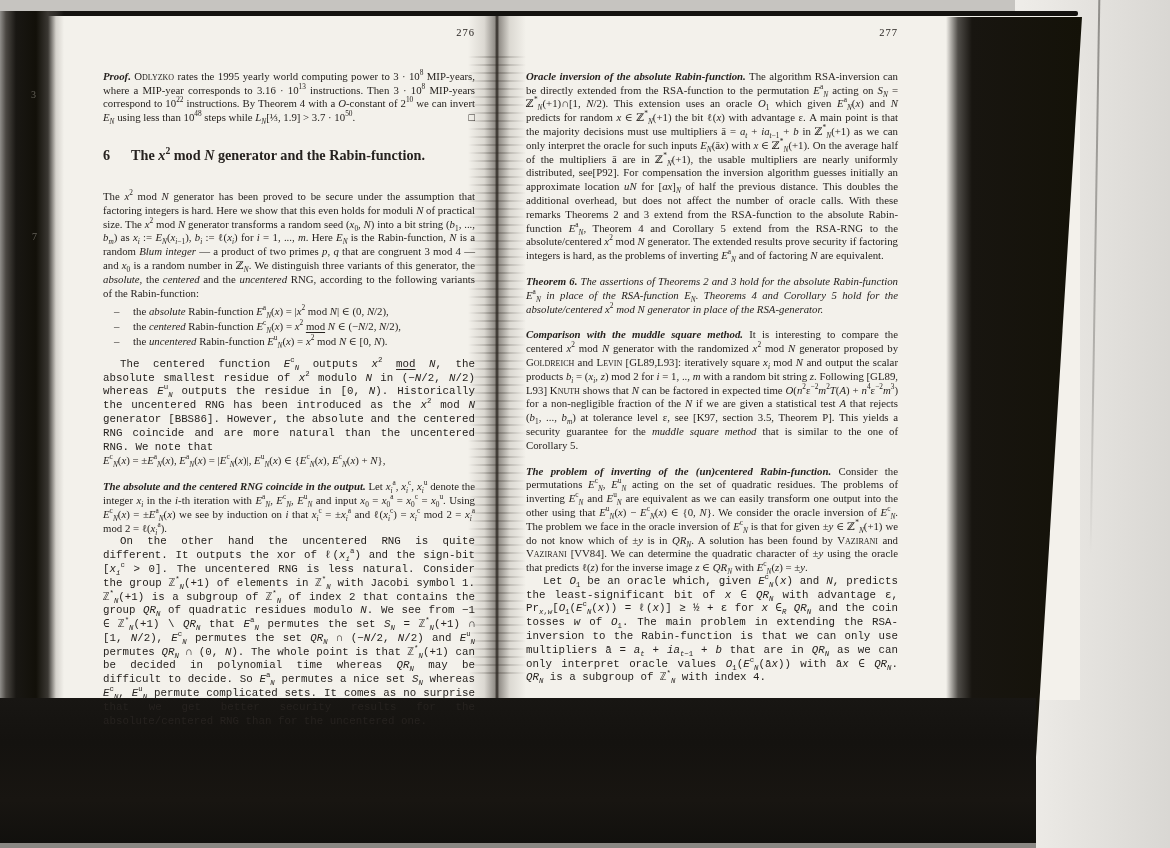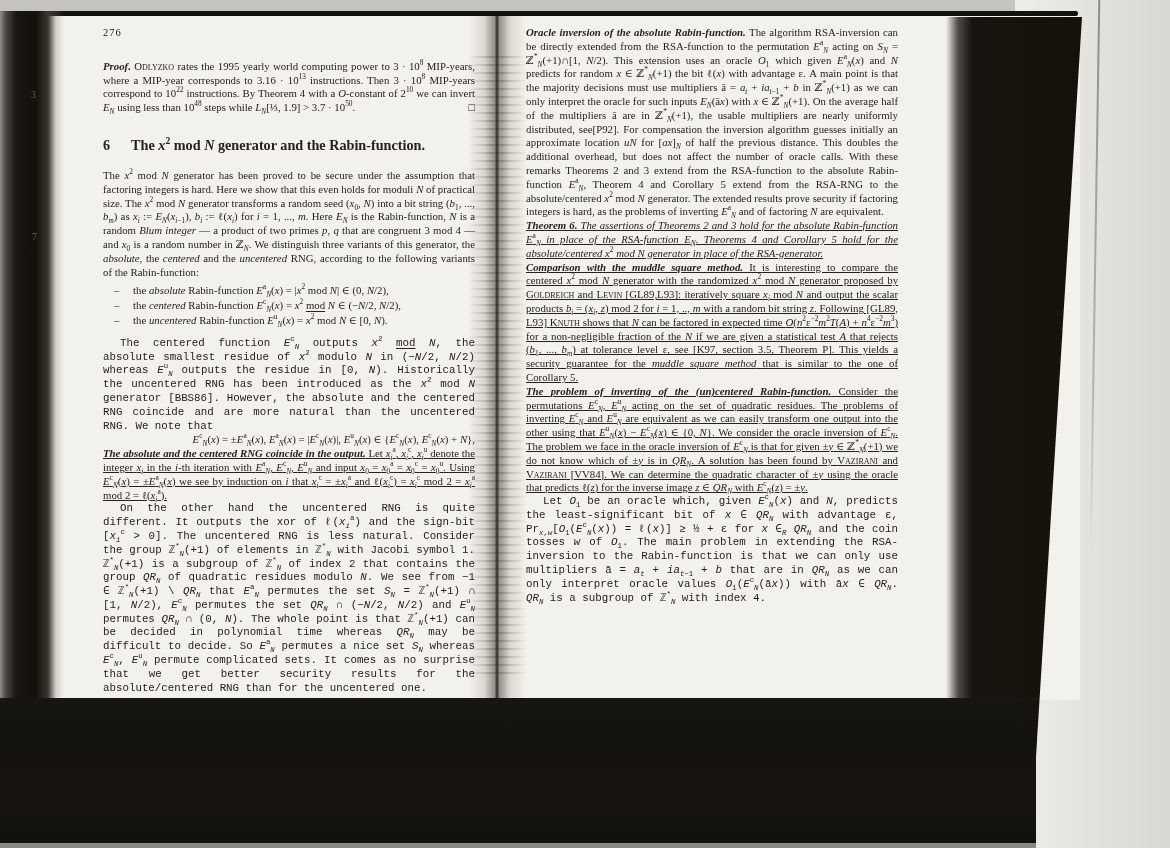--- a/index.html
+++ b/index.html
@@ -36,32 +36,32 @@
     background:linear-gradient(180deg,#181613 0%,#14120f 30%,#181511 70%,#11100d 100%);}
   .bottom-strip{position:absolute; left:0; top:843px; width:1036px; height:5px; background:#8a8884;}
   .mark{position:absolute; color:#716e66; font-size:10px; line-height:10px; opacity:.85;}
   .mark-3{left:31px; top:90px;}
   .mark-7{left:32px; top:232px;}
   
   .page-col{position:absolute; width:372px; font-size:10.8px; line-height:13.8px;
     text-align:justify; color:#26221f;}
   .col-left{left:103px; top:26px;}
   .col-right{left:526px; top:26px;}
-  .pagenum{text-align:left; letter-spacing:1px; font-size:10.5px; margin-bottom:20px;}
+  .pagenum{text-align:right; letter-spacing:1px; font-size:10.5px; margin-bottom:30px;}
   .blk{margin:0 0 0 0;}
   .mb{margin-bottom:15px;}
-  .mt{text-decoration:underline;}
+  .mt{margin-top:12px;}
   .indent{text-indent:17px;font-family:Liberation Mono, monospace;}
   .heading{font-weight:bold; font-size:14.2px; line-height:18px; text-align:left;
-    margin:21px 0 15px 0;}
+    margin:21px 0 26px 0;}
   .heading .hnum{margin-right:21px;}
   .vlist{margin:5px 0 9px 0;}
   .vitem{position:relative; padding-left:30px; margin:1px 0; text-align:left;}
   .vitem .dash{position:absolute; left:11px;}
-  .eqline{text-align:right; text-indent:0;}
+  .eqline{text-align:left; text-indent:0;}
   sup,sub{font-size:0.68em; line-height:0;}
   sc{font-variant:small-caps;}
   qed{float:right;}
   u{text-underline-offset:1.5px;}
 </style>
 </head>
 <body>
 
 <div class="right-bg"></div>
 <div class="edge-line"></div>
@@ -89,18 +89,19 @@
     <div class="vitem"><span class="dash">–</span><span>the <i>centered</i> Rabin-function <i>E</i><sup>c</sup><sub><i>N</i></sub>(<i>x</i>) = <i>x</i><sup>2</sup> <u>mod</u> <i>N</i> ∈ (−<i>N</i>/2, <i>N</i>/2),</span></div>
     <div class="vitem"><span class="dash">–</span><span>the <i>uncentered</i> Rabin-function <i>E</i><sup>u</sup><sub><i>N</i></sub>(<i>x</i>) = <i>x</i><sup>2</sup> mod <i>N</i> ∈ [0, <i>N</i>).</span></div>
   </div>
   <div class="blk indent">The centered function <i>E</i><sup>c</sup><sub><i>N</i></sub> outputs <i>x</i><sup>2</sup> <u>mod</u> <i>N</i>, the absolute smallest residue of <i>x</i><sup>2</sup> modulo <i>N</i> in (−<i>N</i>/2, <i>N</i>/2) whereas <i>E</i><sup>u</sup><sub><i>N</i></sub> outputs the residue in [0, <i>N</i>). Historically the uncentered RNG has been introduced as the <i>x</i><sup>2</sup> mod <i>N</i> generator [BBS86]. However, the absolute and the centered RNG coincide and are more natural than the uncentered RNG. We note that</div>
   <div class="blk eqline"><i>E</i><sup>c</sup><sub><i>N</i></sub>(<i>x</i>) = ±<i>E</i><sup>a</sup><sub><i>N</i></sub>(<i>x</i>),   <i>E</i><sup>a</sup><sub><i>N</i></sub>(<i>x</i>) = |<i>E</i><sup>c</sup><sub><i>N</i></sub>(<i>x</i>)|,   <i>E</i><sup>u</sup><sub><i>N</i></sub>(<i>x</i>) ∈ {<i>E</i><sup>c</sup><sub><i>N</i></sub>(<i>x</i>), <i>E</i><sup>c</sup><sub><i>N</i></sub>(<i>x</i>) + <i>N</i>},</div>
   <div class="blk mt"><b><i>The absolute and the centered RNG coincide in the output.</i></b> Let <i>x<sub>i</sub></i><sup>a</sup>, <i>x<sub>i</sub></i><sup>c</sup>, <i>x<sub>i</sub></i><sup>u</sup> denote the integer <i>x<sub>i</sub></i> in the <i>i</i>-th iteration with <i>E</i><sup>a</sup><sub><i>N</i></sub>, <i>E</i><sup>c</sup><sub><i>N</i></sub>, <i>E</i><sup>u</sup><sub><i>N</i></sub> and input <i>x</i><sub>0</sub> = <i>x</i><sub>0</sub><sup>a</sup> = <i>x</i><sub>0</sub><sup>c</sup> = <i>x</i><sub>0</sub><sup>u</sup>. Using <i>E</i><sup>c</sup><sub><i>N</i></sub>(<i>x</i>) = ±<i>E</i><sup>a</sup><sub><i>N</i></sub>(<i>x</i>) we see by induction on <i>i</i> that <i>x<sub>i</sub></i><sup>c</sup> = ±<i>x<sub>i</sub></i><sup>a</sup> and ℓ(<i>x<sub>i</sub></i><sup>c</sup>) = <i>x<sub>i</sub></i><sup>c</sup> mod 2 = <i>x<sub>i</sub></i><sup>a</sup> mod 2 = ℓ(<i>x<sub>i</sub></i><sup>a</sup>).</div>
   <div class="blk indent">On the other hand the uncentered RNG is quite different. It outputs the xor of ℓ(<i>x<sub>i</sub></i><sup>a</sup>) and the sign-bit [<i>x<sub>i</sub></i><sup>c</sup> &gt; 0]. The uncentered RNG is less natural. Consider the group ℤ<sup>*</sup><sub><i>N</i></sub>(+1) of elements in ℤ<sup>*</sup><sub><i>N</i></sub> with Jacobi symbol 1. ℤ<sup>*</sup><sub><i>N</i></sub>(+1) is a subgroup of ℤ<sup>*</sup><sub><i>N</i></sub> of index 2 that contains the group <i>QR<sub>N</sub></i> of quadratic residues modulo <i>N</i>. We see from −1 ∈ ℤ<sup>*</sup><sub><i>N</i></sub>(+1) \ <i>QR<sub>N</sub></i> that <i>E</i><sup>a</sup><sub><i>N</i></sub> permutes the set <i>S<sub>N</sub></i> = ℤ<sup>*</sup><sub><i>N</i></sub>(+1) ∩ [1, <i>N</i>/2), <i>E</i><sup>c</sup><sub><i>N</i></sub> permutes the set <i>QR<sub>N</sub></i> ∩ (−<i>N</i>/2, <i>N</i>/2) and <i>E</i><sup>u</sup><sub><i>N</i></sub> permutes <i>QR<sub>N</sub></i> ∩ (0, <i>N</i>). The whole point is that ℤ<sup>*</sup><sub><i>N</i></sub>(+1) can be decided in polynomial time whereas <i>QR<sub>N</sub></i> may be difficult to decide. So <i>E</i><sup>a</sup><sub><i>N</i></sub> permutes a nice set <i>S<sub>N</sub></i> whereas <i>E</i><sup>c</sup><sub><i>N</i></sub>, <i>E</i><sup>u</sup><sub><i>N</i></sub> permute complicated sets. It comes as no surprise that we get better security results for the absolute/centered RNG than for the uncentered one.</div>
 </div>
 
 <div class="page-col col-right">
+  <div class="pagenum">277</div>
   <div class="blk"><b><i>Oracle inversion of the absolute Rabin-function.</i></b> The algorithm RSA-inversion can be directly extended from the RSA-function to the permutation <i>E</i><sup>a</sup><sub><i>N</i></sub> acting on <i>S<sub>N</sub></i> = ℤ<sup>*</sup><sub><i>N</i></sub>(+1)∩[1, <i>N</i>/2). This extension uses an oracle <i>O</i><sub>1</sub> which given <i>E</i><sup>a</sup><sub><i>N</i></sub>(<i>x</i>) and <i>N</i> predicts for random <i>x</i> ∈ ℤ<sup>*</sup><sub><i>N</i></sub>(+1) the bit ℓ(<i>x</i>) with advantage ε. A main point is that the majority decisions must use multipliers ā = <i>a<sub>t</sub></i> + <i>ia</i><sub><i>t</i>−1</sub> + <i>b</i> in ℤ<sup>*</sup><sub><i>N</i></sub>(+1) as we can only interpret the oracle for such inputs <i>E<sub>N</sub></i>(ā<i>x</i>) with <i>x</i> ∈ ℤ<sup>*</sup><sub><i>N</i></sub>(+1). On the average half of the multipliers ā are in ℤ<sup>*</sup><sub><i>N</i></sub>(+1), the usable multipliers are nearly uniformly distributed, see[P92]. For compensation the inversion algorithm guesses initially an approximate location <i>uN</i> for [<i>ax</i>]<sub><i>N</i></sub> of half the previous distance. This doubles the additional overhead, but does not affect the number of oracle calls. With these remarks Theorems 2 and 3 extend from the RSA-function to the absolute Rabin-function <i>E</i><sup>a</sup><sub><i>N</i></sub>, Theorem 4 and Corollary 5 extend from the RSA-RNG to the absolute/centered <i>x</i><sup>2</sup> mod <i>N</i> generator. The extended results prove security if factoring integers is hard, as the problems of inverting <i>E</i><sup>a</sup><sub><i>N</i></sub> and of factoring <i>N</i> are equivalent.</div>
   <div class="blk mt"><b><i>Theorem 6.</i></b> <i>The assertions of Theorems 2 and 3 hold for the absolute Rabin-function E</i><sup>a</sup><sub><i>N</i></sub> <i>in place of the RSA-function E<sub>N</sub>. Theorems 4 and Corollary 5 hold for the absolute/centered x</i><sup>2</sup> <i>mod N generator in place of the RSA-generator.</i></div>
   <div class="blk mt"><b><i>Comparison with the muddle square method.</i></b> It is interesting to compare the centered <i>x</i><sup>2</sup> mod <i>N</i> generator with the randomized <i>x</i><sup>2</sup> mod <i>N</i> generator proposed by <sc>Goldreich</sc> and <sc>Levin</sc> [GL89,L93]: iteratively square <i>x<sub>i</sub></i> mod <i>N</i> and output the scalar products <i>b<sub>i</sub></i> = (<i>x<sub>i</sub></i>, <i>z</i>) mod 2 for <i>i</i> = 1, .., <i>m</i> with a random bit string <i>z</i>. Following [GL89, L93] <sc>Knuth</sc> shows that <i>N</i> can be factored in expected time <i>O</i>(<i>n</i><sup>2</sup>ε<sup>−2</sup><i>m</i><sup>2</sup><i>T</i>(<i>A</i>) + <i>n</i><sup>4</sup>ε<sup>−2</sup><i>m</i><sup>3</sup>) for a non-negligible fraction of the <i>N</i> if we are given a statistical test <i>A</i> that rejects (<i>b</i><sub>1</sub>, ..., <i>b<sub>m</sub></i>) at tolerance level ε, see [K97, section 3.5, Theorem P]. This yields a security guarantee for the <i>muddle square method</i> that is similar to the one of Corollary 5.</div>
   <div class="blk mt"><b><i>The problem of inverting of the (un)centered Rabin-function.</i></b> Consider the permutations <i>E</i><sup>c</sup><sub><i>N</i></sub>, <i>E</i><sup>u</sup><sub><i>N</i></sub> acting on the set of quadratic residues. The problems of inverting <i>E</i><sup>c</sup><sub><i>N</i></sub> and <i>E</i><sup>u</sup><sub><i>N</i></sub> are equivalent as we can easily transform one output into the other using that <i>E</i><sup>u</sup><sub><i>N</i></sub>(<i>x</i>) − <i>E</i><sup>c</sup><sub><i>N</i></sub>(<i>x</i>) ∈ {0, <i>N</i>}. We consider the oracle inversion of <i>E</i><sup>c</sup><sub><i>N</i></sub>. The problem we face in the oracle inversion of <i>E</i><sup>c</sup><sub><i>N</i></sub> is that for given ±<i>y</i> ∈ ℤ<sup>*</sup><sub><i>N</i></sub>(+1) we do not know which of ±<i>y</i> is in <i>QR<sub>N</sub></i>. A solution has been found by <sc>Vazirani</sc> and <sc>Vazirani</sc> [VV84]. We can determine the quadratic character of ±<i>y</i> using the oracle that predicts ℓ(<i>z</i>) for the inverse image <i>z</i> ∈ <i>QR<sub>N</sub></i> with <i>E</i><sup>c</sup><sub><i>N</i></sub>(<i>z</i>) = ±<i>y</i>.</div>
   <div class="blk indent">Let <i>O</i><sub>1</sub> be an oracle which, given <i>E</i><sup>c</sup><sub><i>N</i></sub>(<i>x</i>) and <i>N</i>, predicts the least-significant bit of <i>x</i> ∈ <i>QR<sub>N</sub></i> with advantage ε, Pr<sub><i>x</i>,<i>w</i></sub>[<i>O</i><sub>1</sub>(<i>E</i><sup>c</sup><sub><i>N</i></sub>(<i>x</i>)) = ℓ(<i>x</i>)] ≥ ½ + ε for <i>x</i> ∈<sub><i>R</i></sub> <i>QR<sub>N</sub></i> and the coin tosses <i>w</i> of <i>O</i><sub>1</sub>. The main problem in extending the RSA-inversion to the Rabin-function is that we can only use multipliers ā = <i>a<sub>t</sub></i> + <i>ia</i><sub><i>t</i>−1</sub> + <i>b</i> that are in <i>QR<sub>N</sub></i> as we can only interpret oracle values <i>O</i><sub>1</sub>(<i>E</i><sup>c</sup><sub><i>N</i></sub>(ā<i>x</i>)) with ā<i>x</i> ∈ <i>QR<sub>N</sub></i>. <i>QR<sub>N</sub></i> is a subgroup of ℤ<sup>*</sup><sub><i>N</i></sub> with index 4.</div>
 </div>
 
 </body></html>

